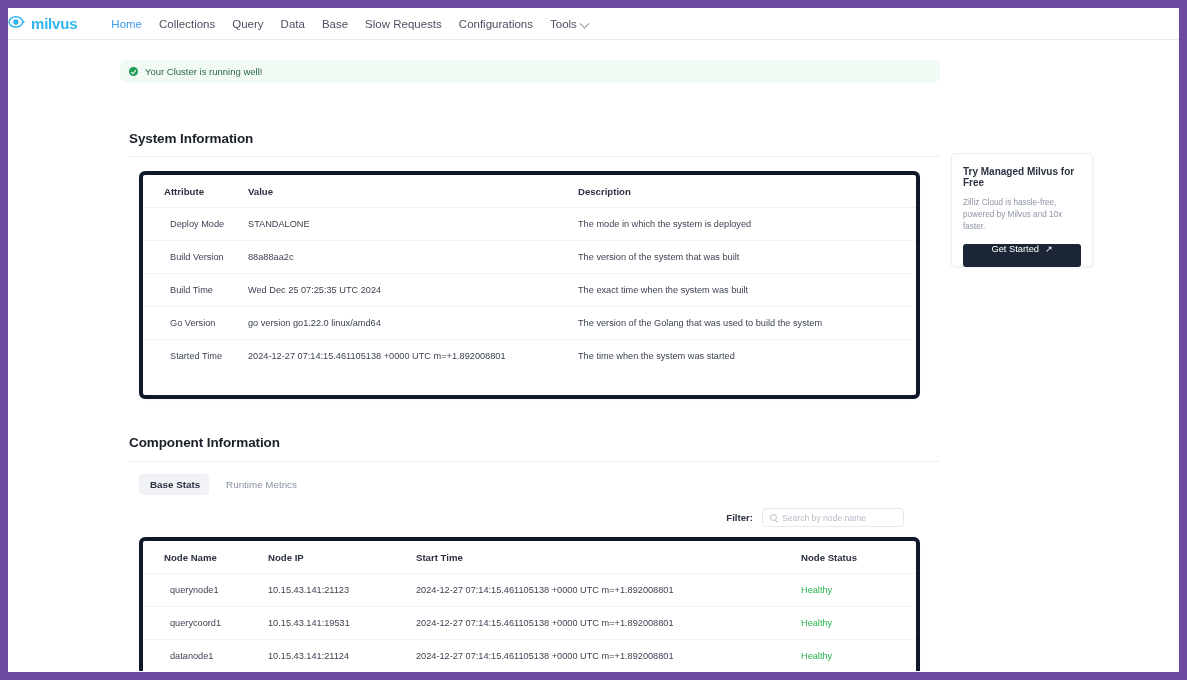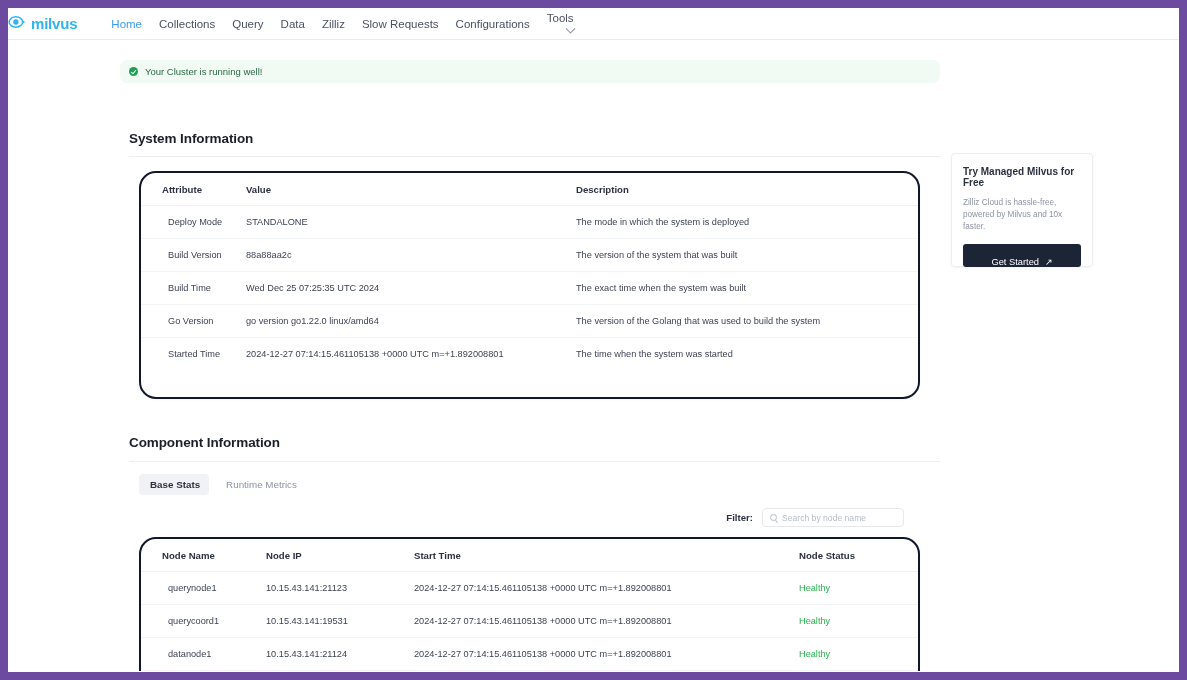--- a/index.html
+++ b/index.html
@@ -48,21 +48,21 @@
     align-items: center;
     gap: 17px;
   }
   .nav-item {
     font-size: 11.5px;
     color: #4a5160;
     white-space: nowrap;
     cursor: pointer;
   }
   .nav-item.active { color: #3d9ae8; }
-  .nav-item.with-caret { display: flex; align-items: flex-end; gap: 4px; flex-direction: column; }
+  .nav-item.with-caret { display: flex; align-items: flex-end; gap: 4px; }
   .caret {
     width: 7px; height: 7px;
     border-right: 1.2px solid #8a909c;
     border-bottom: 1.2px solid #8a909c;
     transform: rotate(45deg) translate(-2px,-2px);
   }
 
   
   .page {
     position: relative;
@@ -118,22 +118,22 @@
     height: 1px;
     background: #eceef1;
   }
   #hr-1 { left: 121px; top: 116px; width: 811px; }
   #hr-2 { left: 121px; top: 421px; width: 811px; }
 
   
   .card {
     position: absolute;
     background: #ffffff;
-    border: 2px solid #0f172a;
-    border-radius: 17px;
+    border: 4px solid #0f172a;
+    border-radius: 6px;
     box-shadow: 0 1px 2px rgba(20,25,40,0.035);
     overflow: hidden;
   }
   #sys-card { left: 131px; top: 131px; width: 781px; height: 228px; }
   #node-card { left: 131px; top: 497px; width: 781px; height: 190px; }
 
   table { width: 100%; border-collapse: collapse; }
   th {
     text-align: left;
     font-size: 9.6px;
@@ -193,21 +193,21 @@
     line-height: 1.45;
     margin-bottom: 11px;
   }
   .promo-btn {
     height: 23px;
     background: #1c2536;
     border-radius: 3px;
     color: #ffffff;
     font-size: 9.3px;
     display: flex;
-    align-items: flex-end;
+    align-items: flex-start;
     justify-content: center;
     gap: 6px;
     cursor: pointer;
   }
   .ext-arrow { font-size: 9px; }
 
   
   .tabs {
     position: absolute;
     left: 131px;
@@ -295,21 +295,21 @@
           <path d="M20 10.2 L23 12 L20 13.8 Z" fill="#2fb4ef"></path>
         </svg>
       </span>
       <span class="logo-text">milvus</span>
     </div>
     <div class="nav-items">
       <div class="nav-item active">Home</div>
       <div class="nav-item">Collections</div>
       <div class="nav-item">Query</div>
       <div class="nav-item">Data</div>
-      <div class="nav-item">Zilliz</div>
+      <div class="nav-item">Base</div>
       <div class="nav-item">Slow Requests</div>
       <div class="nav-item">Configurations</div>
       <div class="nav-item with-caret">
         <span>Tools</span>
         <span class="caret"></span>
       </div>
     </div>
   </div>
 
   <div class="page">

